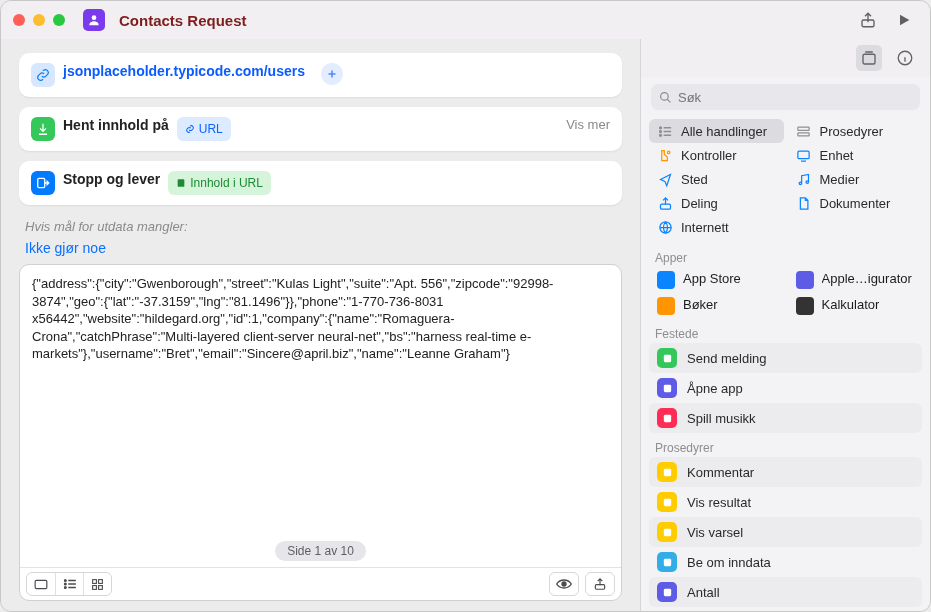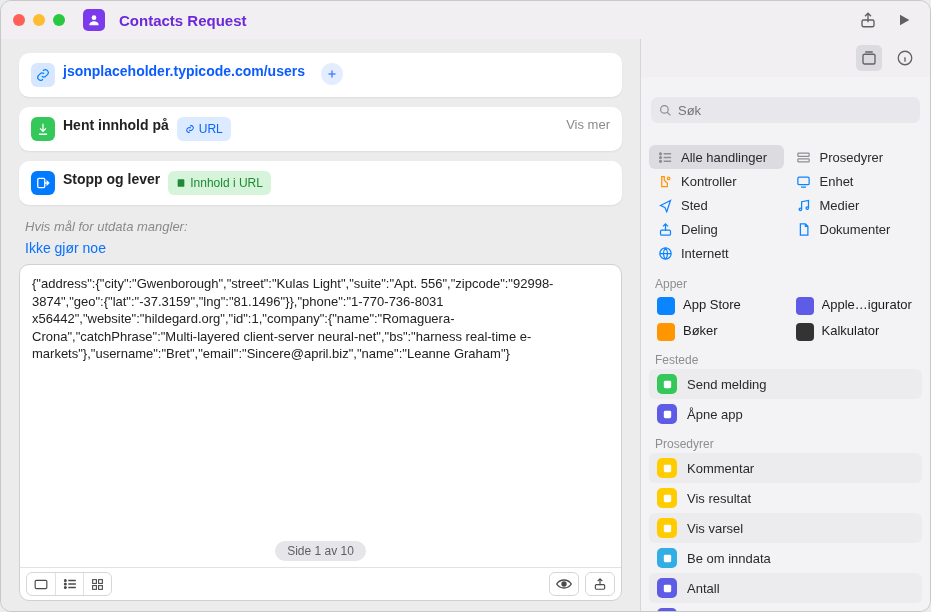--- a/index.html
+++ b/index.html
@@ -45,21 +45,21 @@
       height: 22px;
       border-radius: 5px;
       background: #7c3aed;
       display: flex;
       align-items: center;
       justify-content: center;
     }
     .title-text {
       font-weight: 600;
       font-size: 15px;
-      color: #6d28d9;
+      color: #7f1d1d;
       margin-left: 6px;
     }
     .titlebar-spacer { flex: 1; }
     .titlebar-btn {
       width: 28px; height: 28px;
       display: flex; align-items: center; justify-content: center;
       color: #606060;
       border-radius: 5px;
     }
     .main {
@@ -236,21 +236,21 @@
     .sb-top-btn {
       width: 26px; height: 26px;
       display: flex; align-items: center; justify-content: center;
       color: #636366;
       border-radius: 5px;
     }
     .sb-top-btn.active {
       background: #dcdce0;
     }
     .sb-search {
-      margin: 20px 10px;
+      margin: 7px 10px;
       background: #e8e8ec;
       border-radius: 7px;
       height: 26px;
       display: flex;
       align-items: center;
       padding: 0 8px;
       gap: 6px;
       color: #8c8c90;
     }
     .sb-search input {
@@ -630,20 +630,28 @@
               <span>Send melding</span>
             </div>
             <div class="sb-item">
               <div class="ico-box" style="background:#5e5ce6">
                 <svg width="11" height="11" viewBox="0 0 24 24" fill="#fff">
                   <rect x="4" y="4" width="16" height="16" rx="3"></rect>
                 </svg>
               </div>
               <span>Åpne app</span>
             </div>
+            <div class="sb-item striped">
+              <div class="ico-box" style="background:#ff2d55">
+                <svg width="11" height="11" viewBox="0 0 24 24" fill="#fff">
+                  <rect x="4" y="4" width="16" height="16" rx="3"></rect>
+                </svg>
+              </div>
+              <span>Spill musikk</span>
+            </div>
           </div>
 
         <div class="sb-section-label">Prosedyrer</div>
         <div class="sb-list" id="procedures">
             <div class="sb-item striped">
               <div class="ico-box" style="background:#ffcc00">
                 <svg width="11" height="11" viewBox="0 0 24 24" fill="#fff">
                   <rect x="4" y="4" width="16" height="16" rx="3"></rect>
                 </svg>
               </div>

